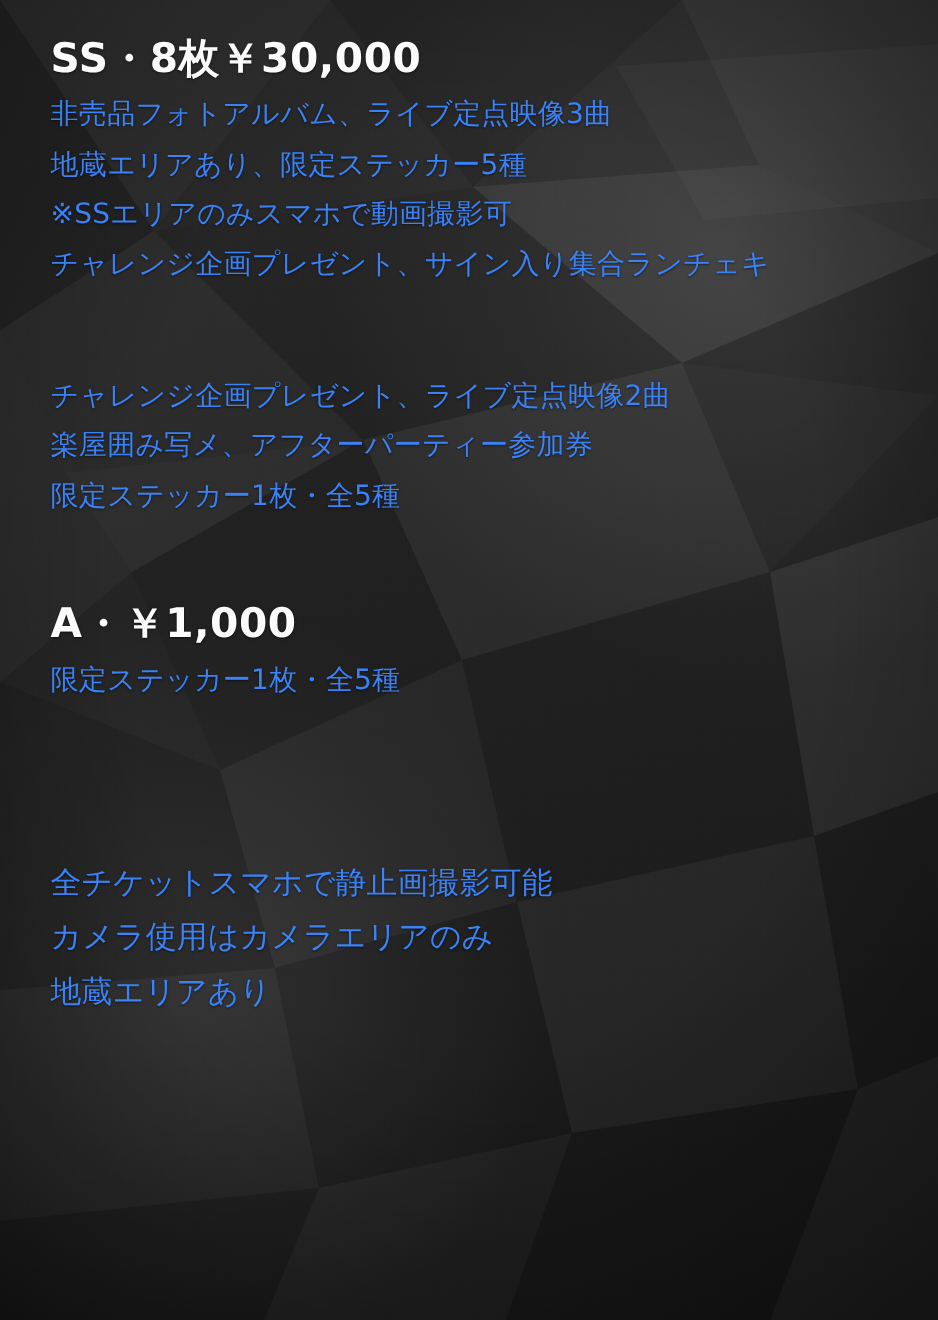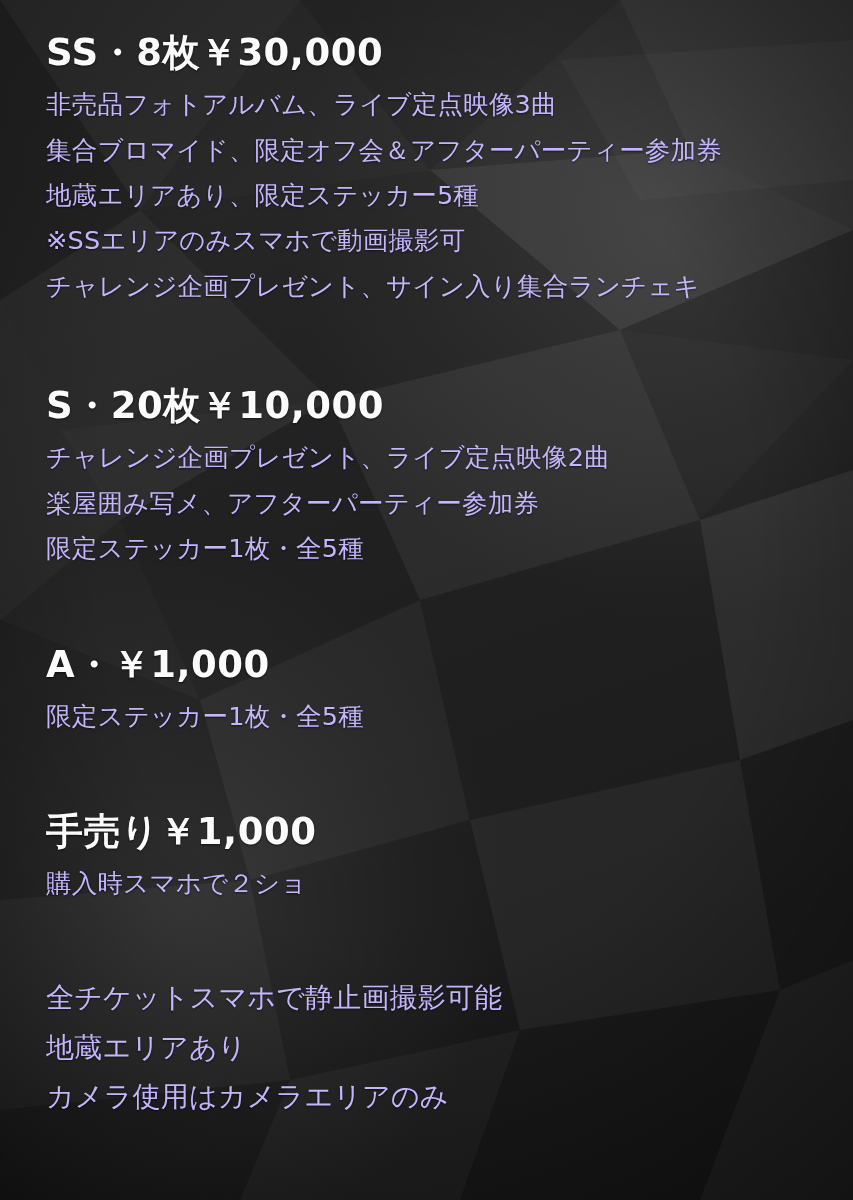--- a/index.html
+++ b/index.html
@@ -64,21 +64,21 @@
     letter-spacing: 0.5px;
     line-height: 1.25;
     margin: 0 0 6px 0;
     color: #fbfbfb;
     text-shadow: 0 1px 2px rgba(0,0,0,0.6);
   }
   .plan-line {
     font-size: 25.5px;
     font-weight: 500;
     line-height: 1.78;
-    color: #c4b5fd;
+    color: #3b82f6;
     letter-spacing: 0.2px;
     text-shadow: 0 1px 2px rgba(0,0,0,0.55);
     white-space: nowrap;
   }
   .gap-lg { height: 74px; }
   .gap-md { height: 70px; }
   .gap-sm { height: 66px; }
 
   .footer-note .plan-line {
     font-size: 28px;
@@ -123,51 +123,45 @@
     </svg>
   </div>
   <div class="bg-layer noise"></div>
   <div class="bg-layer vignette"></div>
 
   <div class="content">
 
     <div class="plan">
       <div class="plan-title">SS・8枚￥30,000</div>
       <div class="plan-line">非売品フォトアルバム、ライブ定点映像3曲</div>
-      <div class="plan-line">集合ブロマイド、限定オフ会＆アフターパーティー参加券</div>
       <div class="plan-line">地蔵エリアあり、限定ステッカー5種</div>
       <div class="plan-line">※SSエリアのみスマホで動画撮影可</div>
       <div class="plan-line">チャレンジ企画プレゼント、サイン入り集合ランチェキ</div>
     </div>
 
     <div class="gap-lg"></div>
 
     <div class="plan">
-      <div class="plan-title">S・20枚￥10,000</div>
       <div class="plan-line">チャレンジ企画プレゼント、ライブ定点映像2曲</div>
       <div class="plan-line">楽屋囲み写メ、アフターパーティー参加券</div>
       <div class="plan-line">限定ステッカー1枚・全5種</div>
     </div>
 
     <div class="gap-md"></div>
 
     <div class="plan">
       <div class="plan-title">A・￥1,000</div>
       <div class="plan-line">限定ステッカー1枚・全5種</div>
     </div>
 
     <div class="gap-md"></div>
 
-    <div class="plan">
-      <div class="plan-title">手売り￥1,000</div>
-      <div class="plan-line">購入時スマホで２ショ</div>
-    </div>
 
     <div class="gap-sm"></div>
 
     <div class="plan footer-note">
       <div class="plan-line">全チケットスマホで静止画撮影可能</div>
+      <div class="plan-line">カメラ使用はカメラエリアのみ</div>
       <div class="plan-line">地蔵エリアあり</div>
-      <div class="plan-line">カメラ使用はカメラエリアのみ</div>
     </div>
 
   </div>
 </div>
 
 </body></html>

